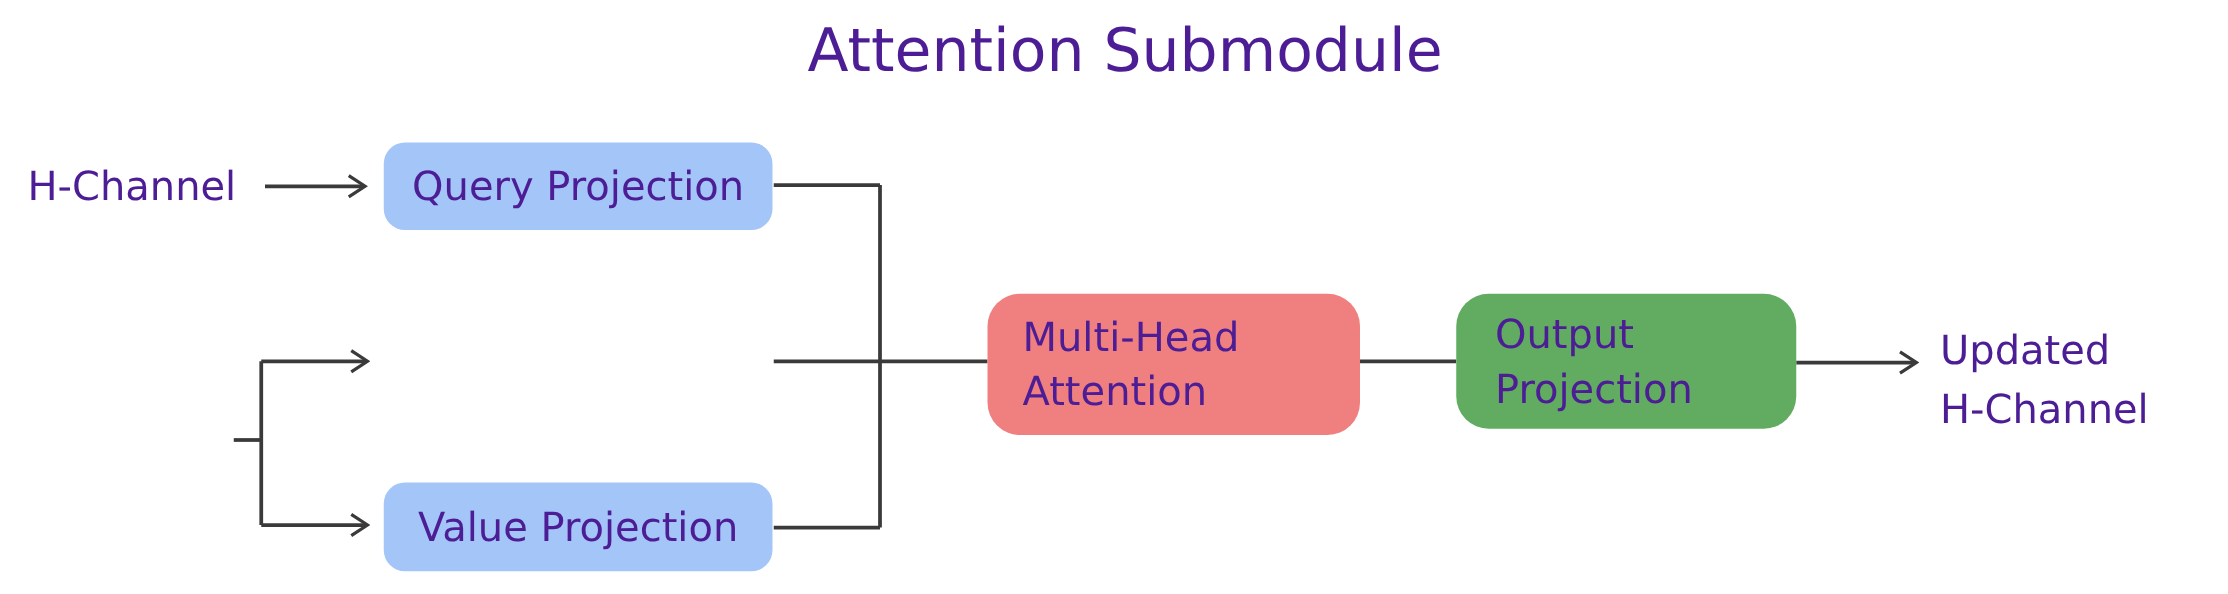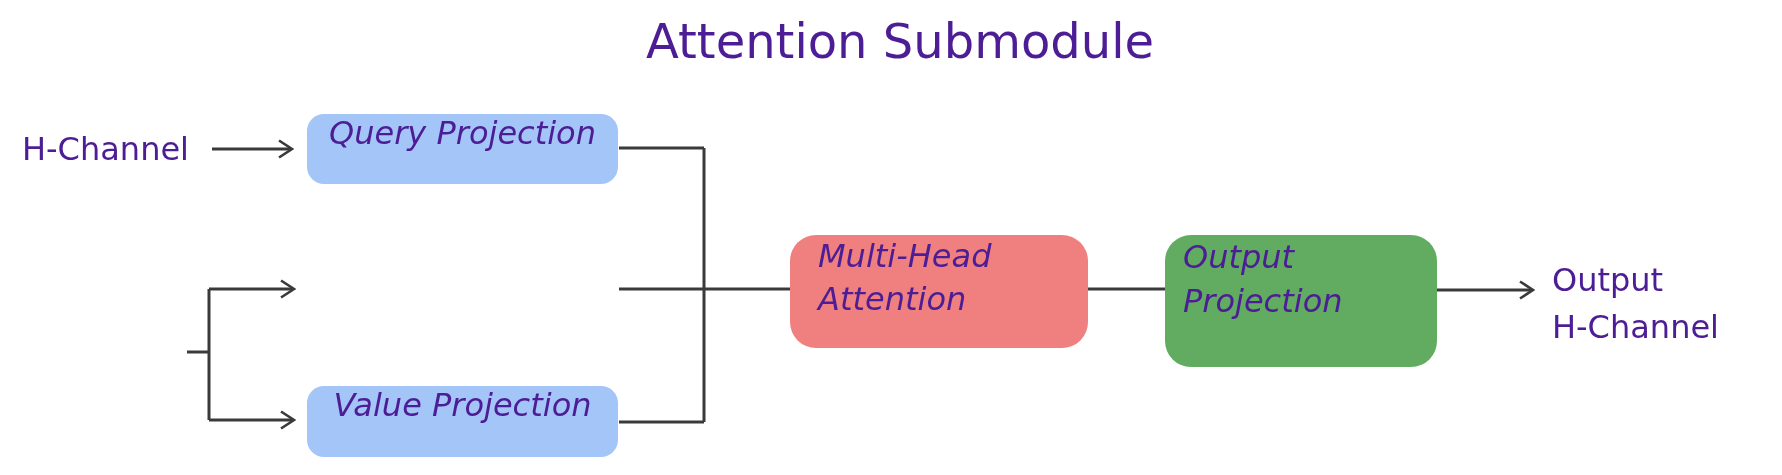--- a/index.html
+++ b/index.html
@@ -21,43 +21,43 @@
     position: absolute; left: 646px; top: 4px;
     font-size: 48px; line-height: 1.15; white-space: nowrap;
   }
   .side-label {
     position: absolute; font-size: 32px; line-height: 40px; white-space: nowrap;
   }
   .h-label { left: 22px; top: 119px; }
   .l-label { left: 12px; top: 320px; }
 
   .node {
-    position: absolute; display: flex; 
-    font-size: 32px; box-sizing: border-box; font-style: italic;
+    position: absolute; display: flex; align-items: center;
+    font-size: 32px; box-sizing: border-box;
   }
   .node-blue {
     width: 311px; left: 307px; height: 70px;
     background: var(--node-blue, #a4c5f8);
     border-radius: 17px; justify-content: center;
     white-space: nowrap;
   }
   .node-query { top: 104px; }
   .node-key   { top: 244px; }
   .node-value { top: 376px; height: 71px; }
 
   .node-mha {
     left: 790px; top: 225px; width: 298px; height: 113px;
     background: var(--node-red, #f08080);
     border-radius: 26px; padding-left: 28px; padding-right: 20px;
     line-height: 43px;
   }
   .node-out {
-    left: 1165px; top: 225px; width: 272px; height: 132px;
+    left: 1165px; top: 225px; width: 272px; height: 108px;
     background: var(--node-green, #61ac61);
-    border-radius: 26px; padding-left: 18px; padding-right: 16px;
+    border-radius: 26px; padding-left: 31px; padding-right: 16px;
     line-height: 44px;
   }
 
   .out-label {
     position: absolute; left: 1552px; top: 247px;
     font-size: 32px; line-height: 47px; white-space: nowrap;
   }
   .out-label span { display: block; }
 </style>
 </head>
@@ -101,17 +101,17 @@
 
   <div class="node node-mha">
     <span>Multi-Head Attention</span>
   </div>
 
   <div class="node node-out">
     <span>Output Projection</span>
   </div>
 
   <div class="out-label">
-    <span>Output</span>
+    <span>Updated</span>
     <span>H-Channel</span>
   </div>
 
 </div>
 
 </body></html>

